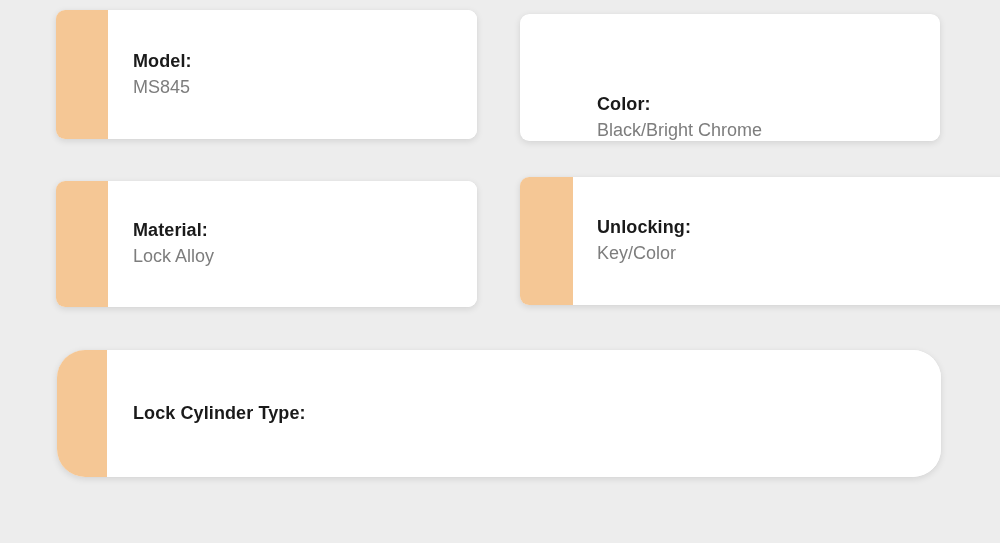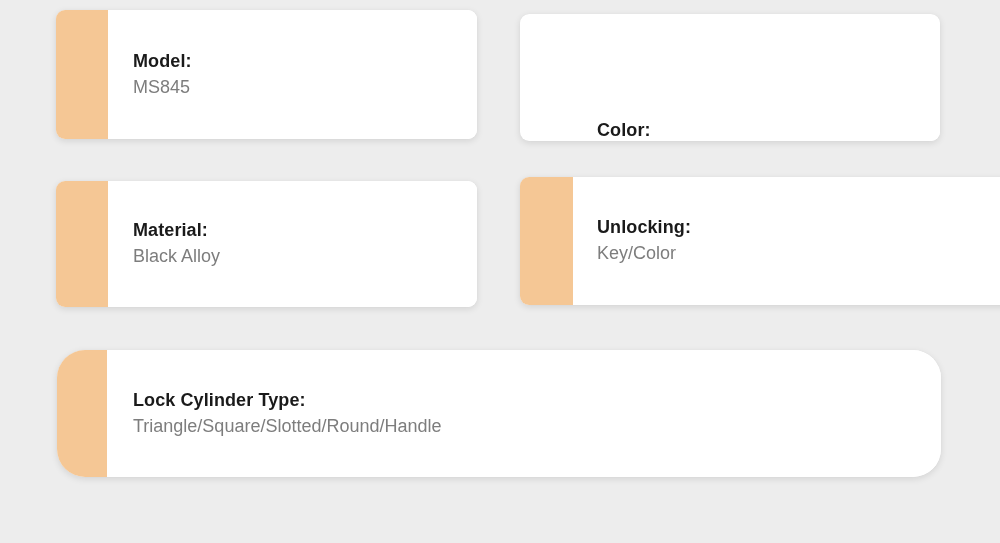--- a/index.html
+++ b/index.html
@@ -128,40 +128,40 @@
     <div class="card-body">
       <div class="spec-label">Model:</div>
       <div class="spec-value">MS845</div>
     </div>
   </div>
 
   <div class="spec-card" id="card-color">
     <div class="accent-bar"></div>
     <div class="card-body">
       <div class="spec-label">Color:</div>
+      <div class="spec-value">Black/Bright Chrome</div>
     </div>
   </div>
 
   <div class="spec-card" id="card-material">
     <div class="accent-bar"></div>
     <div class="card-body">
       <div class="spec-label">Material:</div>
-      <div class="spec-value">Black Alloy</div>
+      <div class="spec-value">Lock Alloy</div>
     </div>
   </div>
 
   <div class="spec-card" id="card-unlocking">
     <div class="accent-bar"></div>
     <div class="card-body">
       <div class="spec-label">Unlocking:</div>
       <div class="spec-value">Key/Color</div>
     </div>
   </div>
 
   <div class="spec-card" id="card-lock-cylinder">
     <div class="accent-bar"></div>
     <div class="card-body">
       <div class="spec-label">Lock Cylinder Type:</div>
-      <div class="spec-value">Triangle/Square/Slotted/Round/Handle</div>
     </div>
   </div>
 
 </div>
 
 </body></html>

